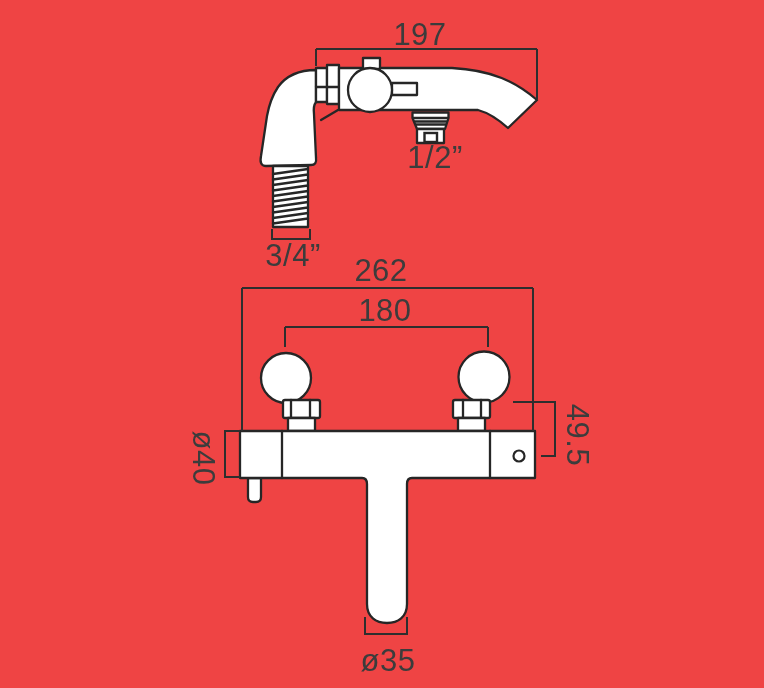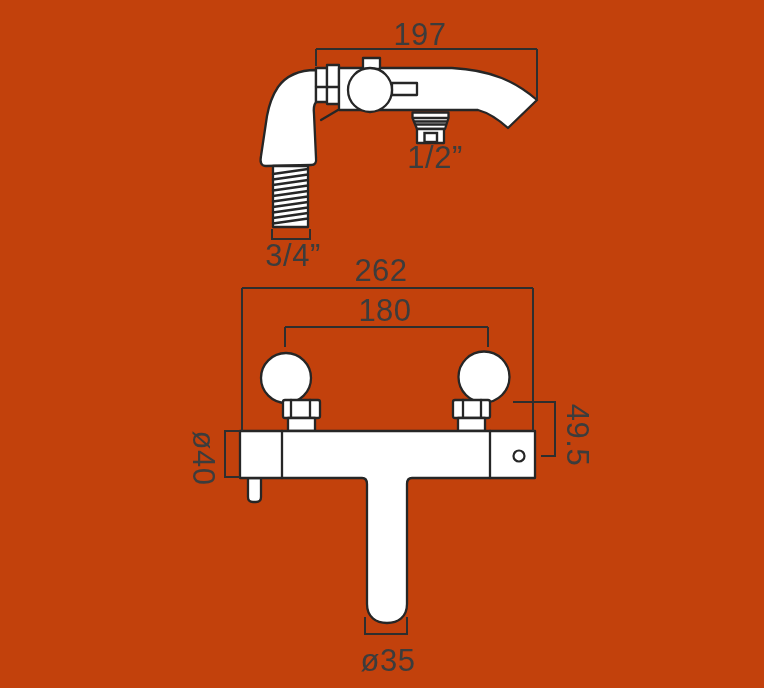--- a/index.html
+++ b/index.html
@@ -1,19 +1,19 @@
 <!DOCTYPE html>
 <html><head>
 <meta charset="utf-8">
 <style>
   html,body{margin:0;padding:0;background:#ffffff;}
   .stage{
     position:relative;
     width:764px;height:688px;
-    background:#c2410c;
+    background:#ef4444;
     font-family:"Liberation Sans", sans-serif;
     overflow:hidden;
   }
   svg{display:block;}
   .obj{fill:#ffffff;stroke:#262626;stroke-width:2.3;stroke-linejoin:round;stroke-linecap:round;}
   .objline{fill:none;stroke:#262626;stroke-width:2.3;stroke-linejoin:round;stroke-linecap:round;}
   .thin{fill:none;stroke:#262626;stroke-width:2;}
   .dim{fill:none;stroke:#2e2e2e;stroke-width:2;stroke-linecap:butt;}
   .lbl{
     fill:#3c3c3c;

